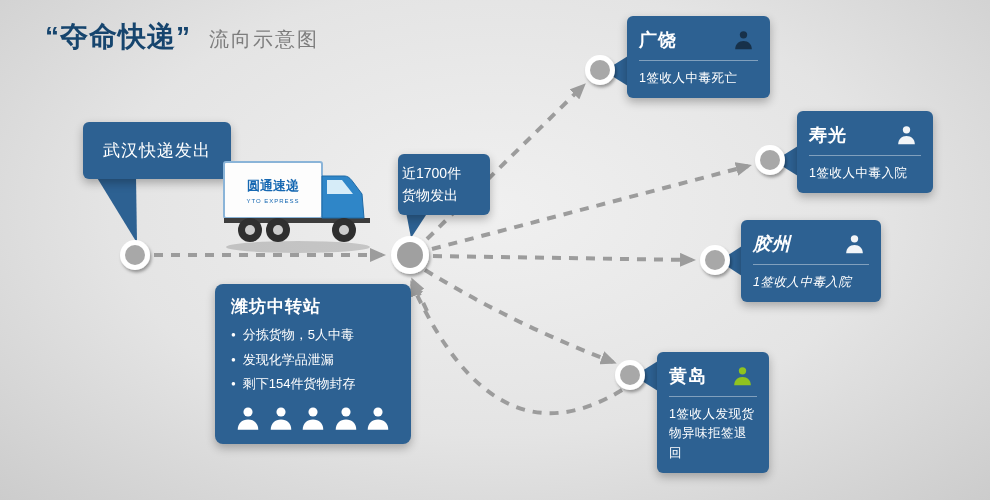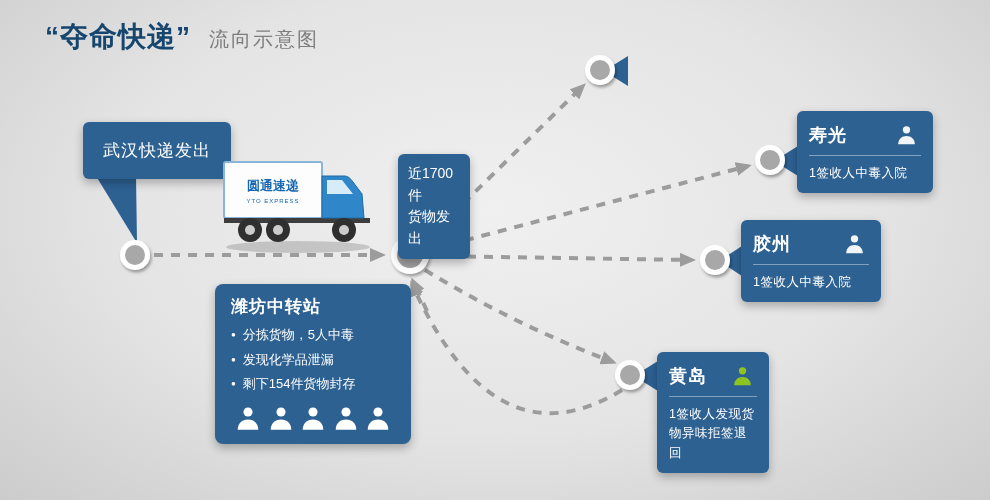--- a/index.html
+++ b/index.html
@@ -13,38 +13,38 @@
   .title{position:absolute;left:45px;top:18px;display:flex;align-items:baseline;}
   .title .q{font-size:28px;font-weight:bold;color:#16456e;letter-spacing:1px;}
   .title .s{font-size:20px;color:#7d7d7d;margin-left:18px;letter-spacing:2px;}
   
   .box{position:absolute;background:#2d6192;color:#fff;border-radius:6px;
        box-shadow:0 4px 10px rgba(0,0,0,.28);box-sizing:border-box;}
   
   .origin{left:63px;top:122px;width:148px;height:57px;display:flex;align-items:center;justify-content:center;
           font-size:17px;letter-spacing:1px;margin-left:20px;}
   
-  .shipment{left:398px;top:154px;width:72px;padding:9px 10px;font-size:14px;line-height:1.55;}
+  .shipment{left:398px;top:154px;width:92px;padding:9px 4px;font-size:14px;line-height:1.55;}
   
   .transfer{left:215px;top:284px;width:196px;padding:11px 16px 12px;border-radius:8px;}
   .transfer .t{font-size:17px;font-weight:bold;margin-bottom:5px;letter-spacing:1px;}
   .bullet{display:flex;align-items:baseline;font-size:13px;line-height:1.9;}
   .bullet::before{content:"●";font-size:8px;margin-right:7px;position:relative;top:-2px;}
   .crowd{display:flex;justify-content:space-between;margin-top:9px;padding:0 4px;}
   .crowd svg{width:26px;height:26px;fill:#ffffff;}
   
   .dest{padding:12px 12px 10px;}
   .dest .row{display:flex;align-items:center;}
   .dest .name{font-size:18px;font-weight:bold;letter-spacing:1px;}
   .dest .row svg{width:21px;height:21px;margin-left:auto;margin-right:4px;}
   .dest .cap{border-top:1px solid rgba(255,255,255,.4);margin-top:8px;padding-top:8px;
              font-size:12.5px;line-height:1.55;letter-spacing:.5px;}
   .d0{left:627px;top:16px;width:143px;}
   .d1{left:797px;top:111px;width:136px;}
-  .d2{left:741px;top:220px;width:140px;}
+  .d2{left:741px;top:220px;width:140px;font-style:italic;}
   .d3{left:657px;top:352px;width:112px;}
   .d3 .cap{max-width:96px;}
   
   .truck{position:absolute;left:220px;top:150px;width:160px;height:104px;}
 </style>
 </head>
 <body>
 
 <div class="stage">
 
@@ -161,20 +161,30 @@
           <circle cx="12" cy="5.5" r="4.2"></circle>
           <path d="M2.5,22 c0,-6 4,-9.5 9.5,-9.5 s9.5,3.5 9.5,9.5 z"></path>
         </svg>
       <svg viewBox="0 0 24 24">
           <circle cx="12" cy="5.5" r="4.2"></circle>
           <path d="M2.5,22 c0,-6 4,-9.5 9.5,-9.5 s9.5,3.5 9.5,9.5 z"></path>
         </svg>
     </div>
   </div>
 
+  <div class="box dest d0">
+    <div class="row">
+      <span class="name">广饶</span>
+      <svg viewBox="0 0 24 24" fill="#17314a">
+          <circle cx="12" cy="5.5" r="4.2"></circle>
+          <path d="M2.5,22 c0,-6 4,-9.5 9.5,-9.5 s9.5,3.5 9.5,9.5 z"></path>
+        </svg>
+    </div>
+    <div class="cap">1签收人中毒死亡</div>
+  </div>
 
   <div class="box dest d1">
     <div class="row">
       <span class="name">寿光</span>
       <svg viewBox="0 0 24 24" fill="#f2f5f8">
           <circle cx="12" cy="5.5" r="4.2"></circle>
           <path d="M2.5,22 c0,-6 4,-9.5 9.5,-9.5 s9.5,3.5 9.5,9.5 z"></path>
         </svg>
     </div>
     <div class="cap">1签收人中毒入院</div>

